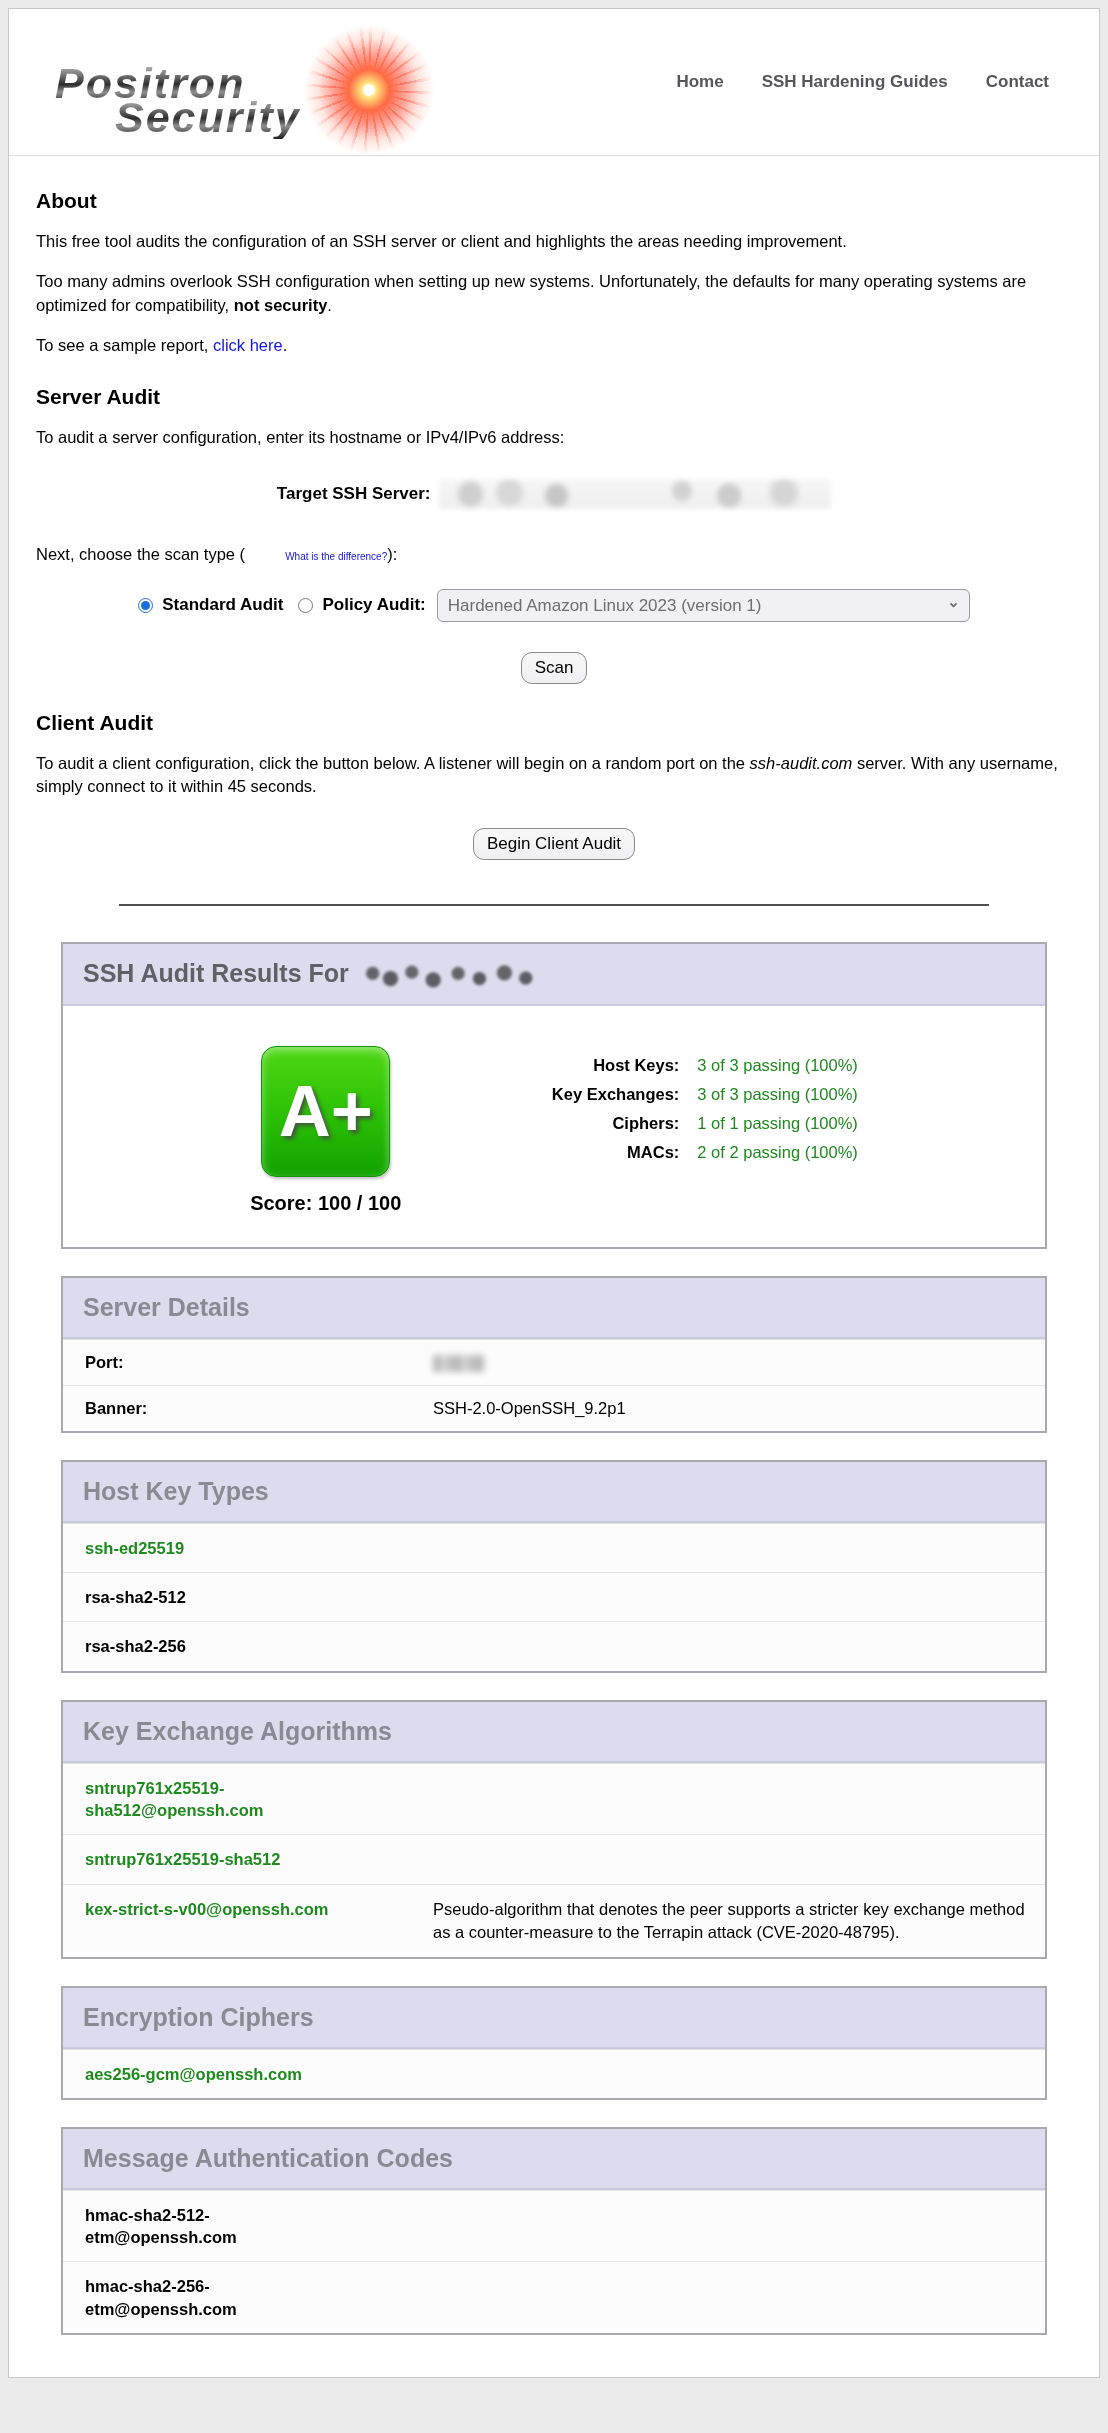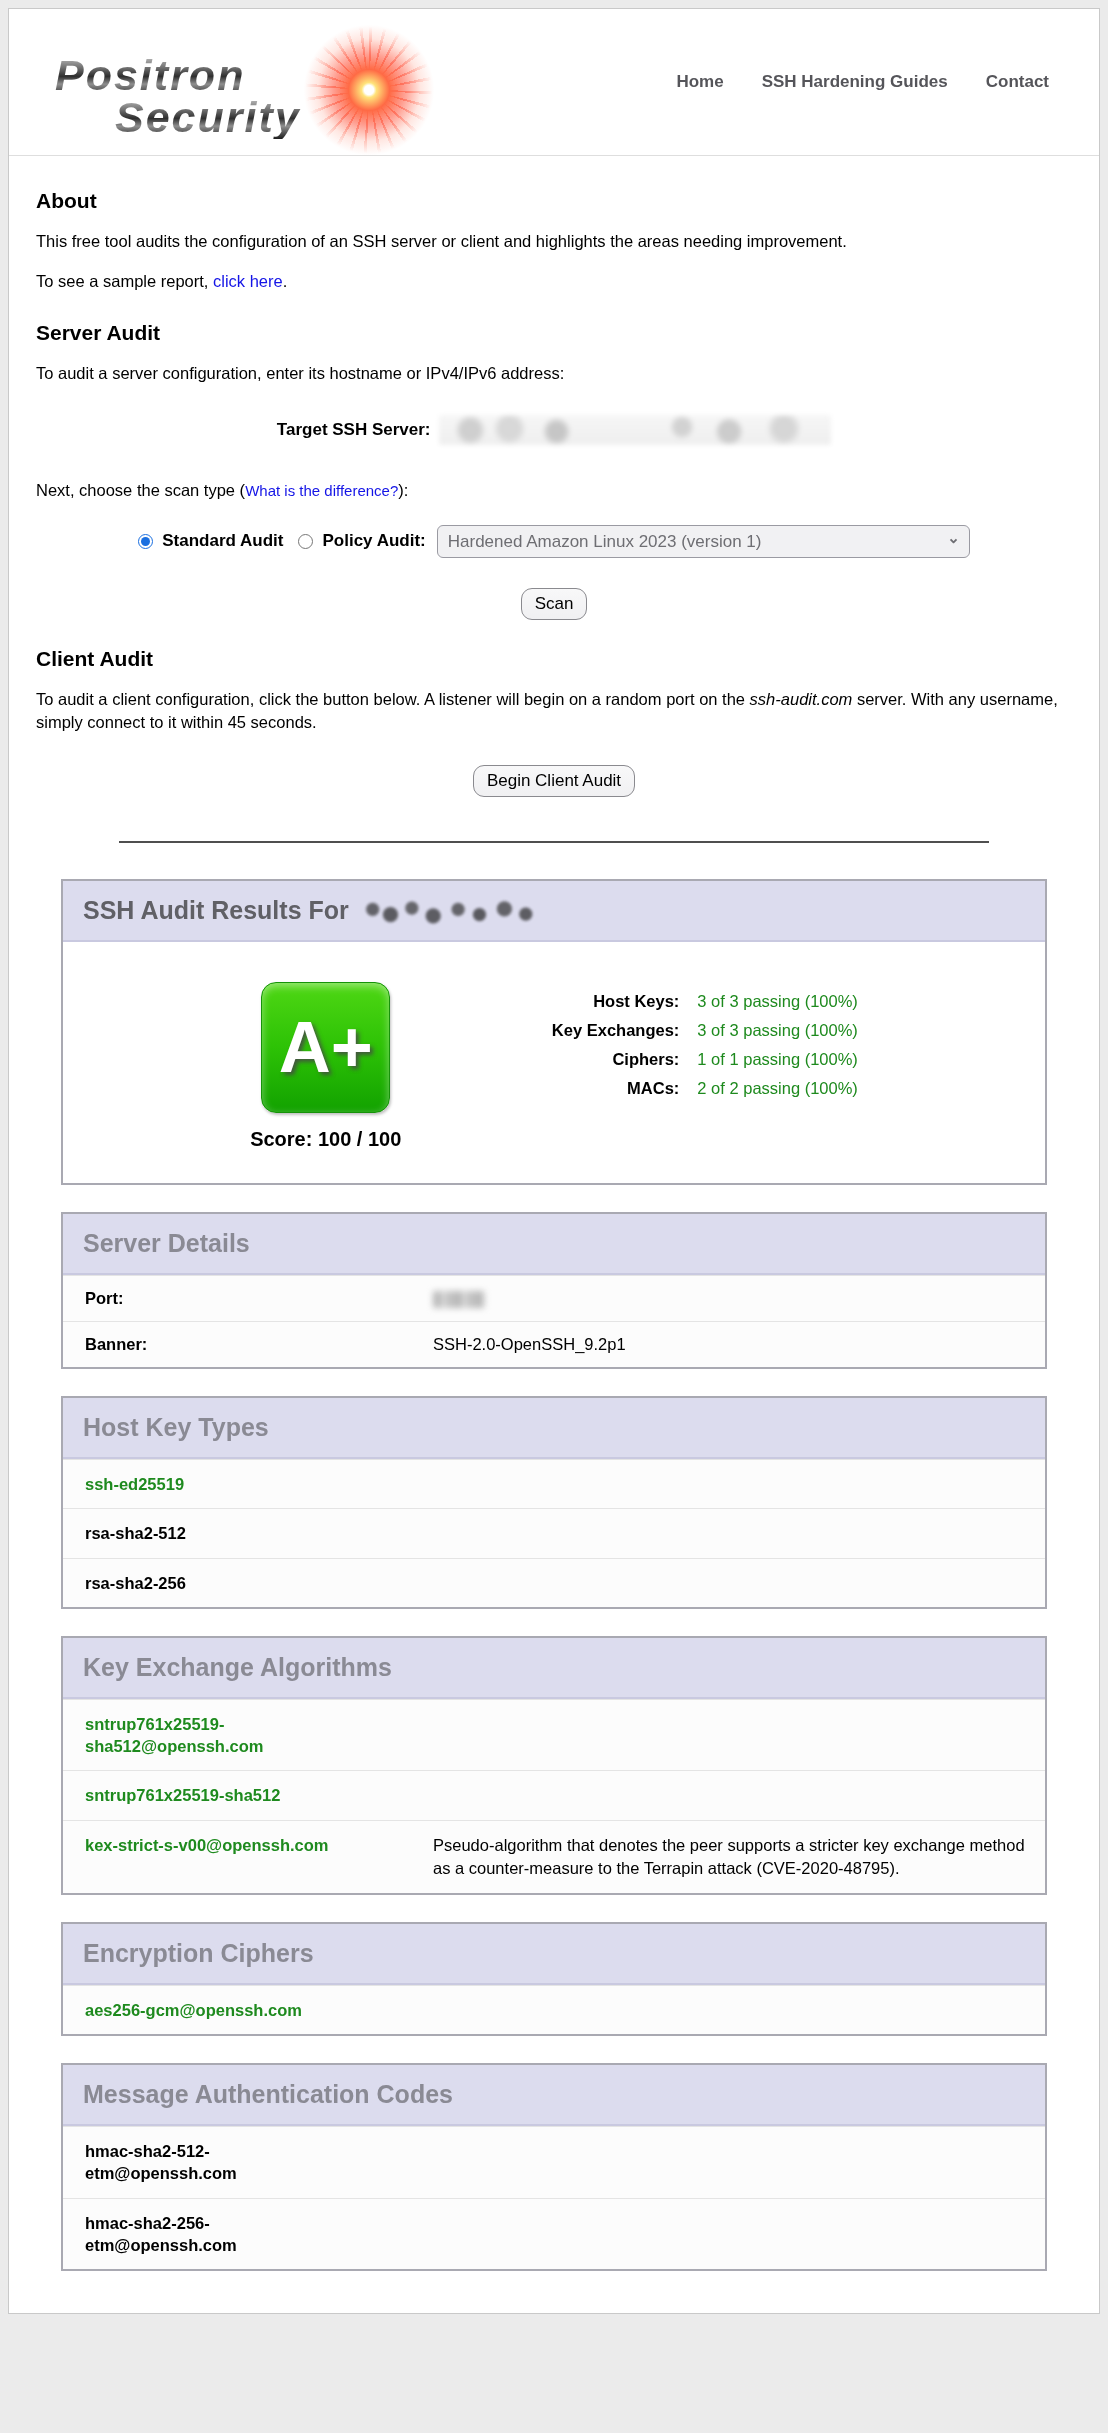--- a/index.html
+++ b/index.html
@@ -33,32 +33,32 @@
     position:absolute; inset:0; border-radius:50%;
     background:radial-gradient(circle, #ffffff 0 5%, #ffe37a 8%, #ff6a45 22%, rgba(255,80,55,.55) 38%, rgba(255,120,90,.18) 55%, transparent 70%);
   }
   .logo-text {
     position:absolute; font-style:italic; font-weight:bold; font-size:43px;
     letter-spacing:2px; line-height:1;
     background:linear-gradient(180deg,#cfcfcf 0%,#707070 32%,#2e2e2e 52%,#8f8f8f 70%,#1d1d1d 100%);
     -webkit-background-clip:text; background-clip:text; color:transparent;
     text-shadow:none;
   }
-  .logo-line1 { left:24px; top:40px; }
+  .logo-line1 { left:24px; top:48px; }
   .logo-line2 { left:84px; top:82px; }
   .main-nav { display:flex; gap:38px; align-items:center;text-align:center; }
   .main-nav a {
     color:#55555a; font-weight:bold; font-size:17px; text-decoration:none; cursor:pointer;
   }
   
   .content { padding:6px 27px 42px; }
   h2 { font-size:21px; margin:27px 0 10px; font-weight:bold; }
   p { margin:17px 0; line-height:1.42; }
   a.link { color:#1414e6; text-decoration:none; cursor:pointer; }
-  .small-link { font-size:15px; }
+  .small-link { font-size:10px;margin-left:40px; }
   
   .target-row { text-align:center; margin:30px 0 34px; }
   .target-label { font-weight:bold; font-size:17px; vertical-align:middle; }
   .redact-input {
     display:inline-block; vertical-align:middle; width:392px; height:30px; margin-left:4px;
     border-radius:2px; background:
       radial-gradient(circle at 8% 50%, #cfcfcf 0 9px, transparent 16px),
       radial-gradient(circle at 18% 45%, #d8d8d8 0 10px, transparent 17px),
       radial-gradient(circle at 30% 55%, #c6c6c6 0 8px, transparent 15px),
       radial-gradient(circle at 62% 40%, #d2d2d2 0 7px, transparent 13px),
@@ -175,20 +175,21 @@
       <a>Home</a>
       <a>SSH Hardening Guides</a>
       <a>Contact</a>
     </nav>
   </div>
 
   <div class="content">
 
     <h2>About</h2>
     <p>This free tool audits the configuration of an SSH server or client and highlights the areas needing improvement.</p>
+    <p><span>Too many admins overlook SSH configuration when setting up new systems. Unfortunately, the defaults for many operating systems are optimized for compatibility, </span><b>not security</b><span>.</span></p>
     <p><span>To see a sample report, </span><a class="link">click here</a><span>.</span></p>
 
     <h2>Server Audit</h2>
     <p>To audit a server configuration, enter its hostname or IPv4/IPv6 address:</p>
 
     <div class="target-row">
       <span class="target-label">Target SSH Server:</span>
       <span class="redact-input" title=""></span>
     </div>
 

